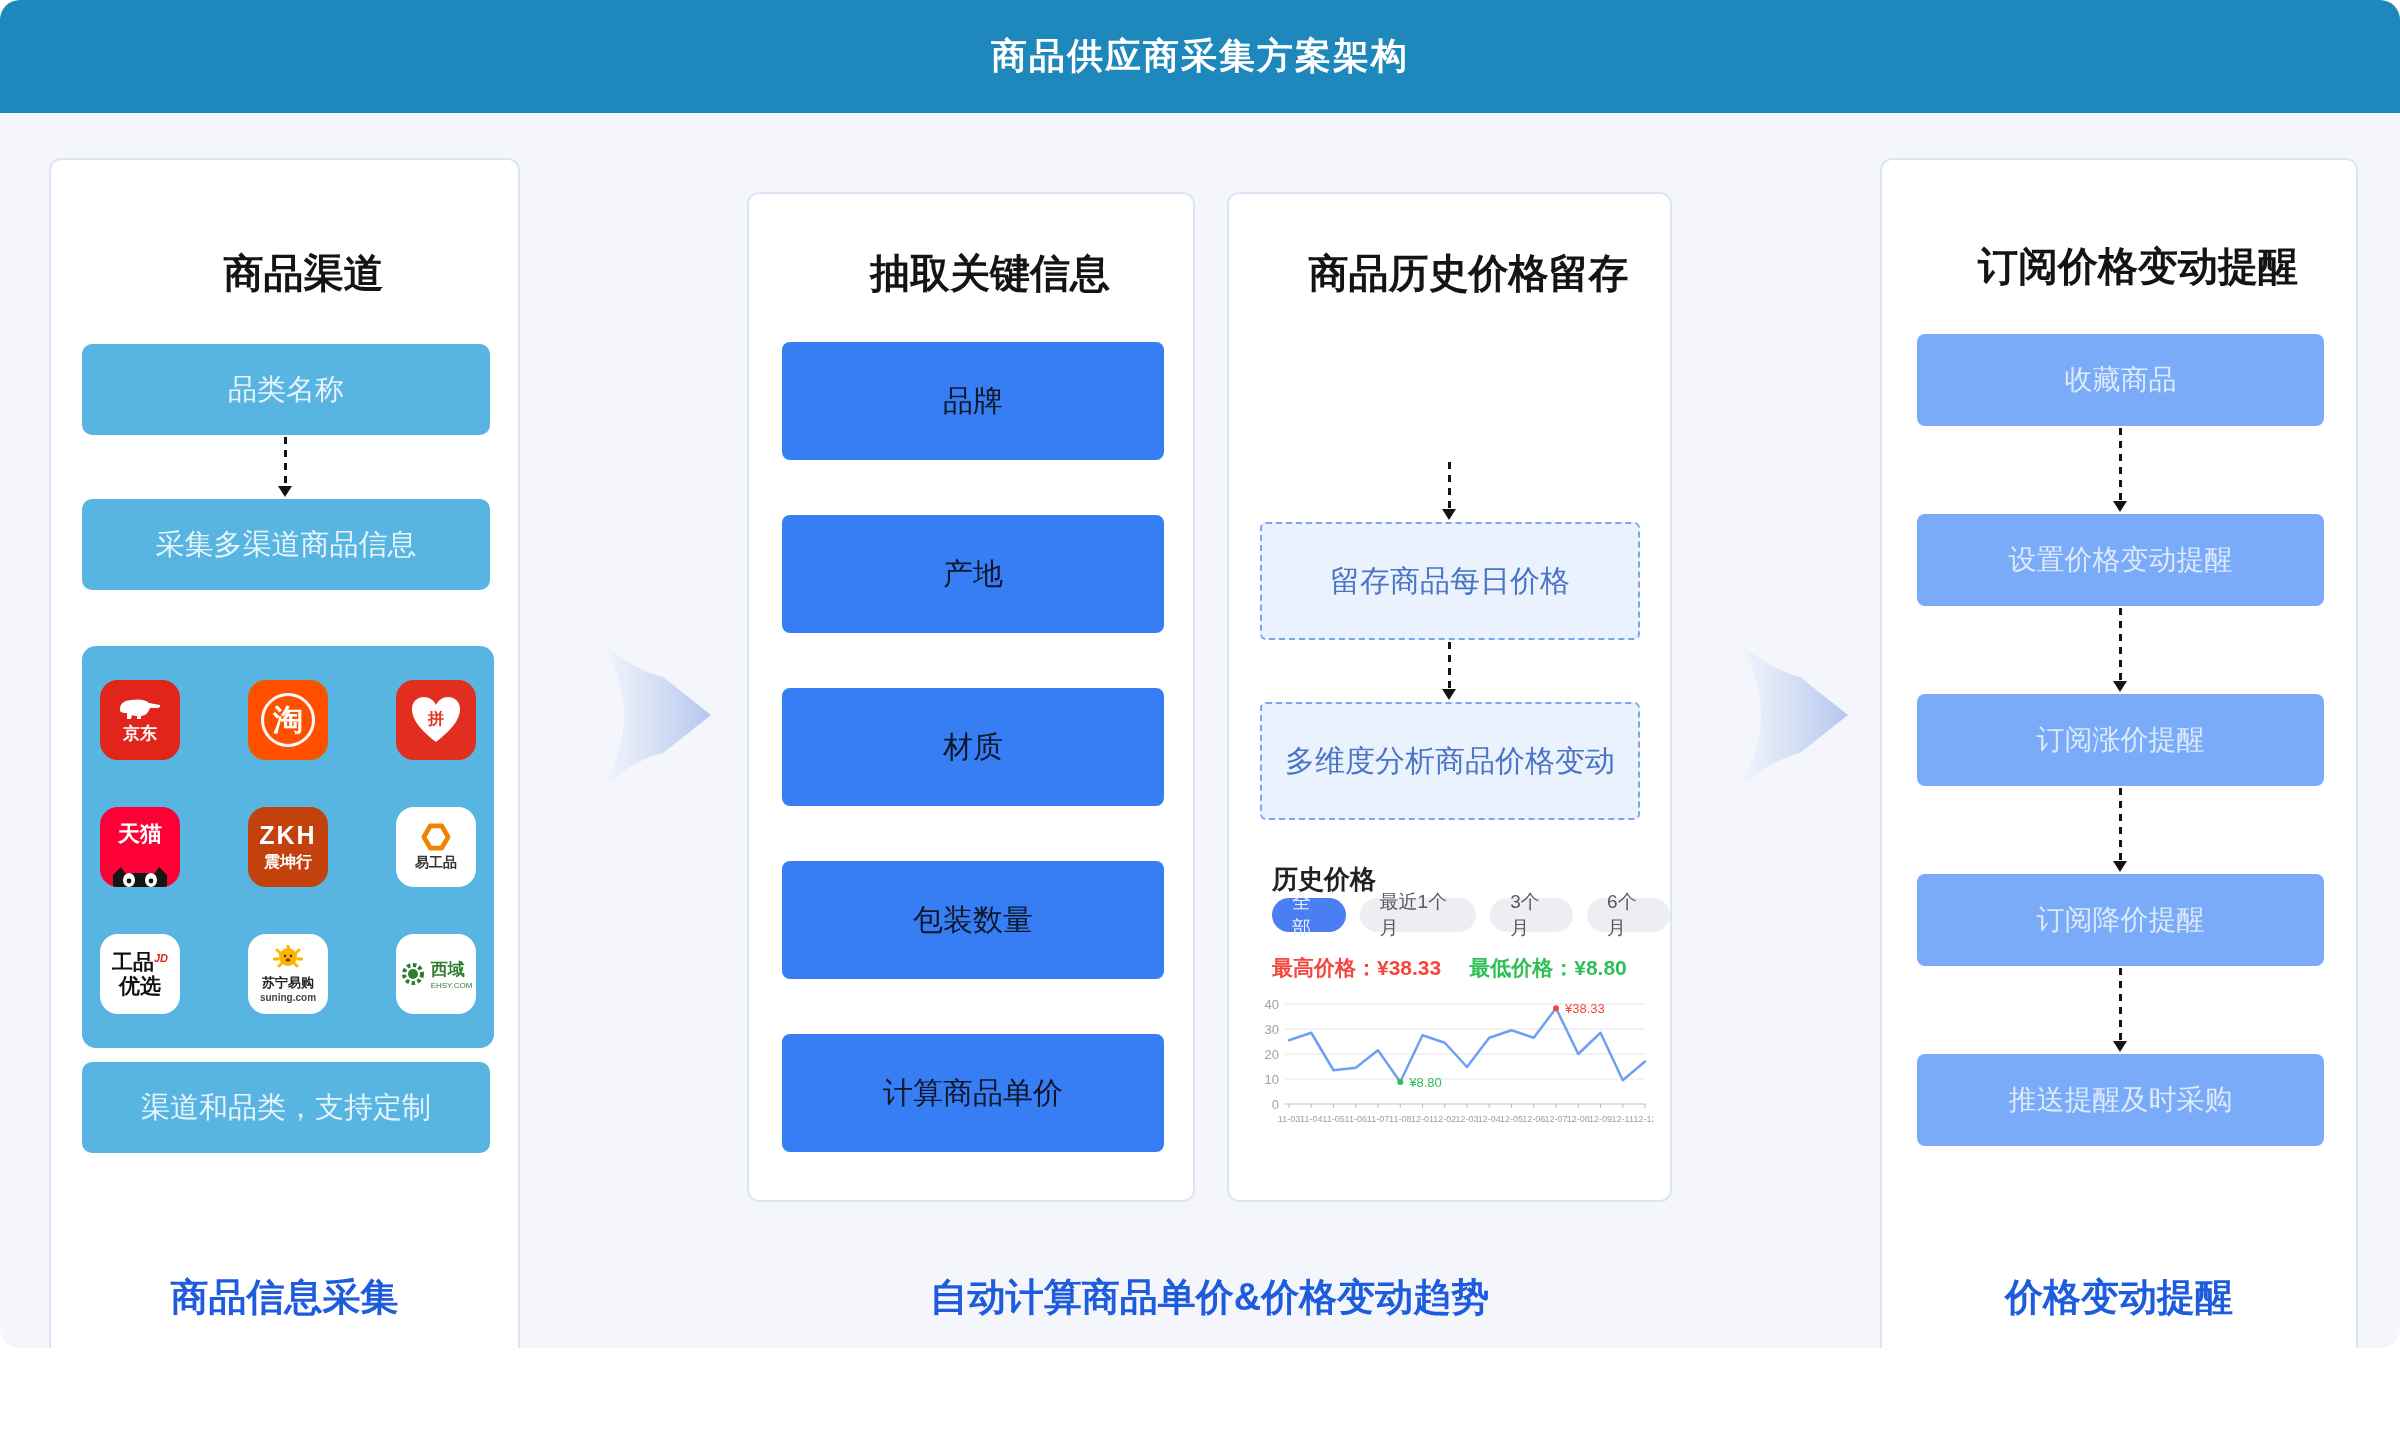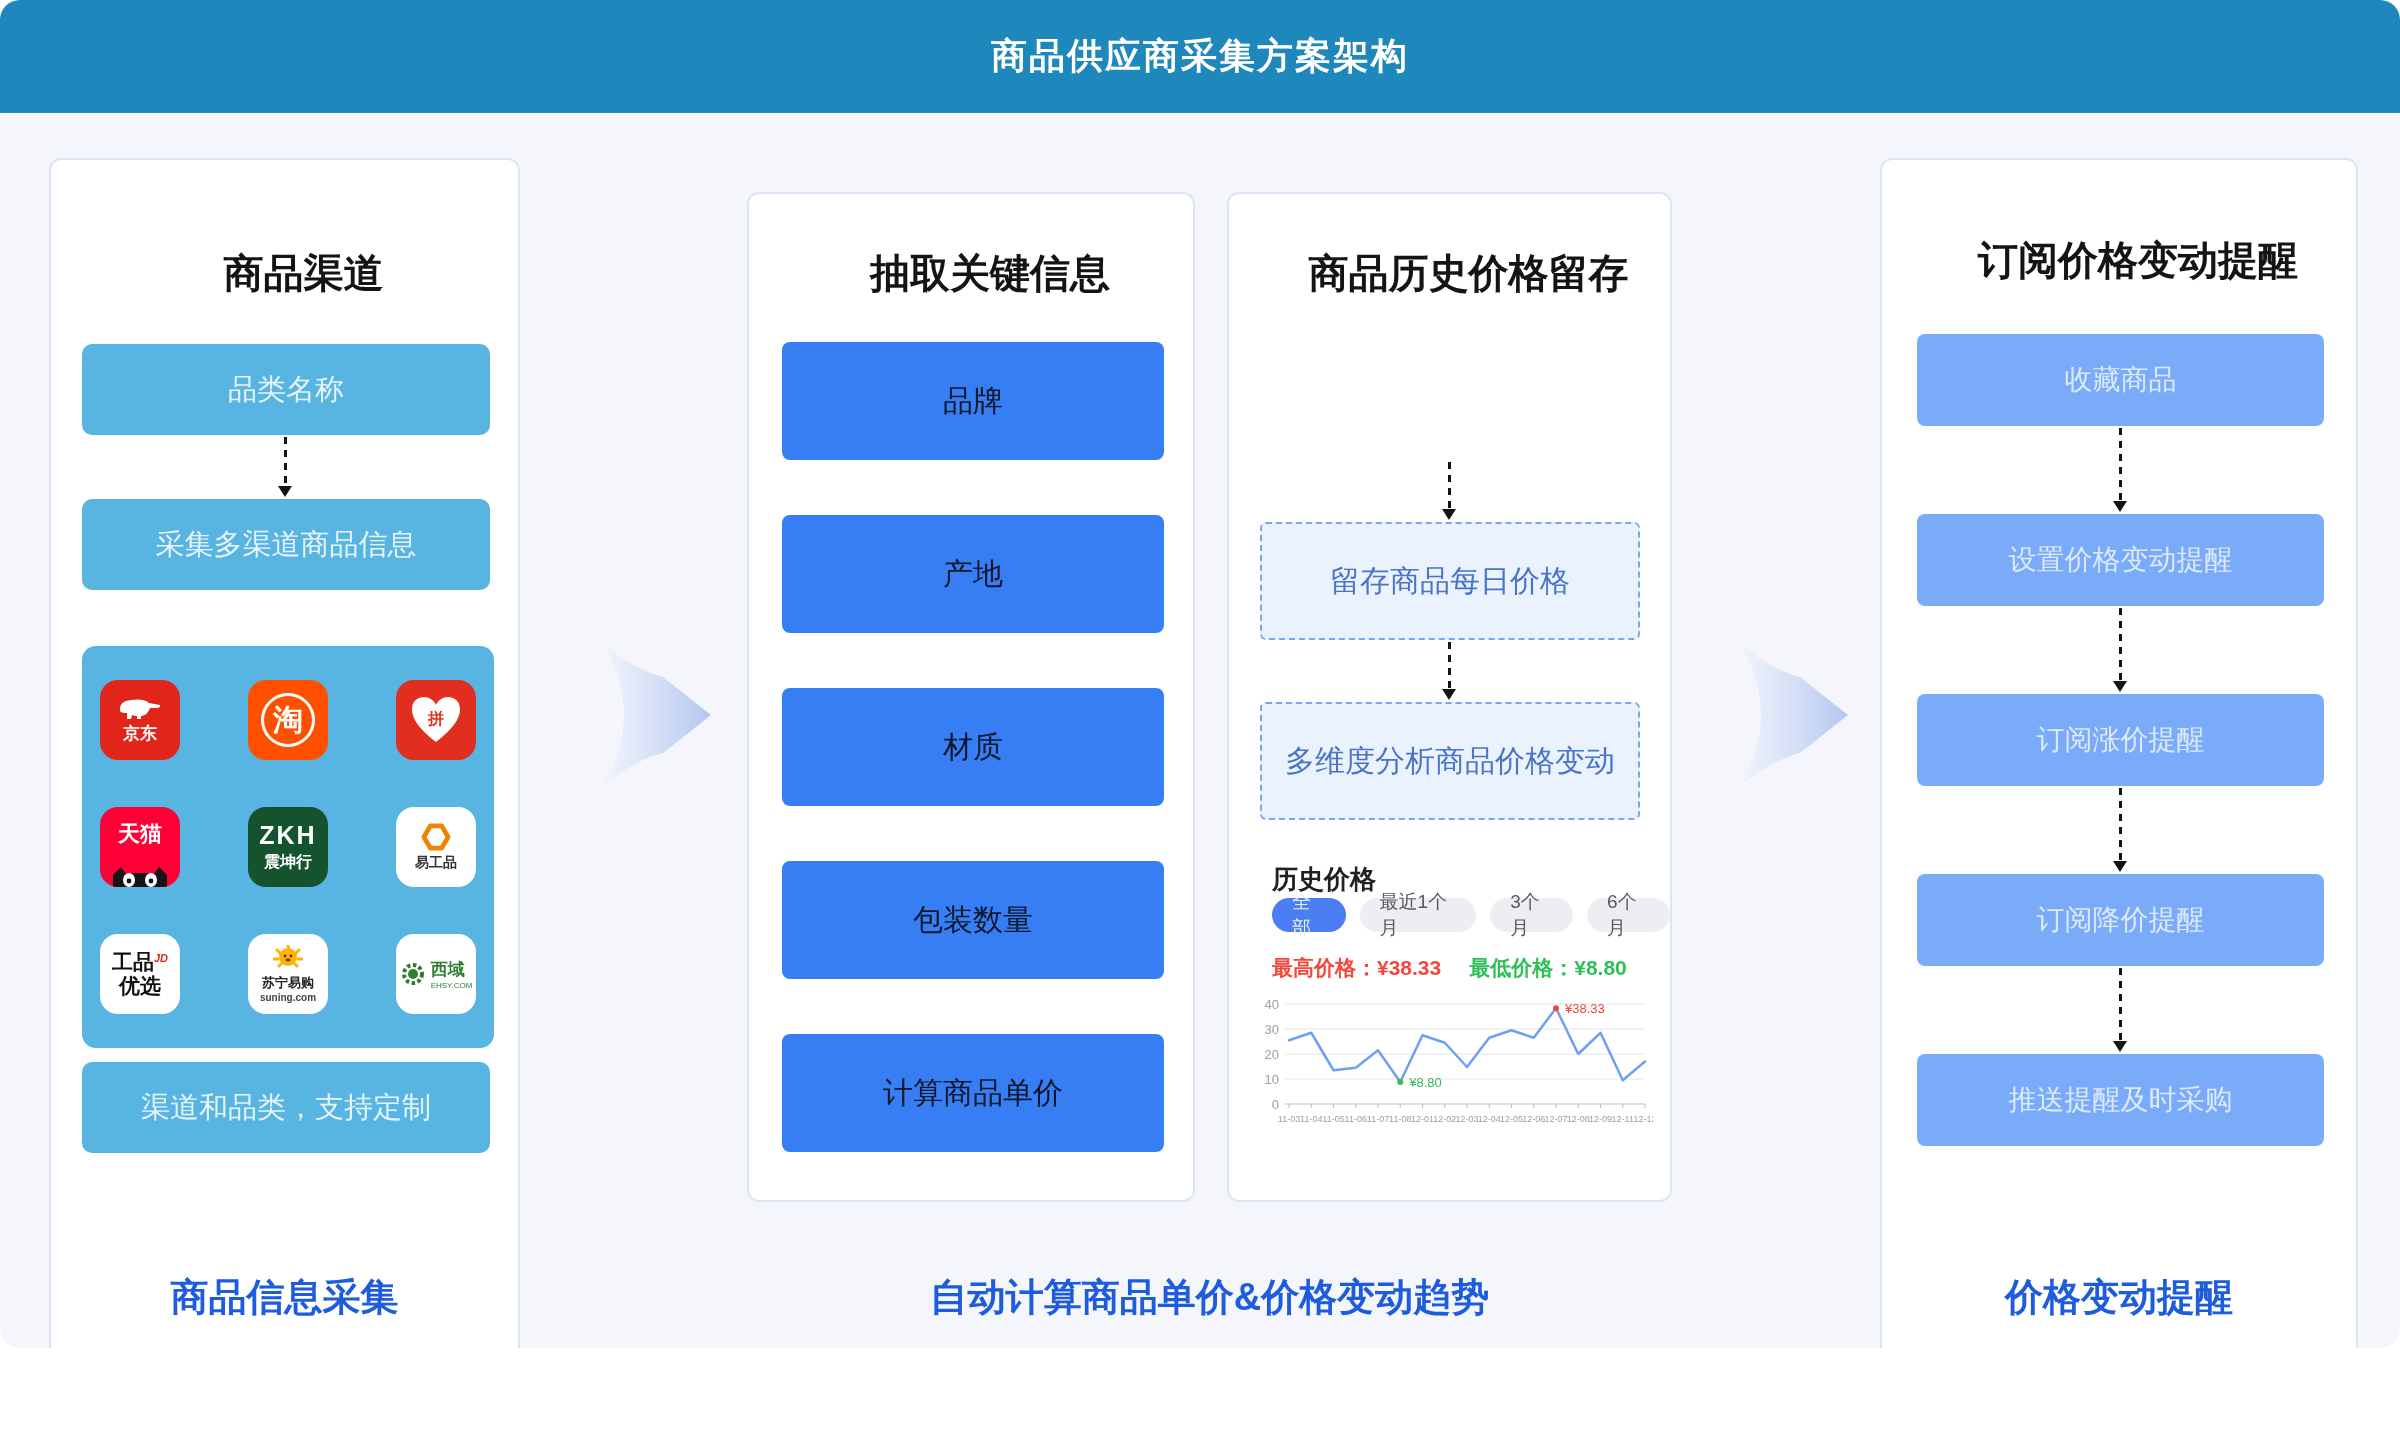--- a/index.html
+++ b/index.html
@@ -9,21 +9,21 @@
   .topbar{position:absolute;left:0;top:0;right:0;height:113px;background:#1e87bb;
           display:flex;align-items:center;justify-content:center;}
   .topbar span{color:#ffffff;font-size:36px;font-weight:700;letter-spacing:2px;}
   
   .card{position:absolute;background:#ffffff;border:2px solid #dbe5f6;border-radius:12px;box-sizing:border-box;}
   #card1{left:49px;top:158px;width:471px;height:1232px;}
   #card2{left:747px;top:192px;width:448px;height:1010px;}
   #card3{left:1227px;top:192px;width:445px;height:1010px;}
   #card4{left:1880px;top:158px;width:478px;height:1232px;}
   .cardtitle{position:absolute;left:0;right:0;text-align:center;font-size:40px;font-weight:700;color:#141414;margin-left:38px;}
-  #card1 .cardtitle{top:86px;} #card2 .cardtitle{top:52px;} #card3 .cardtitle{top:52px;} #card4 .cardtitle{top:73px;text-align:center;}
+  #card1 .cardtitle{top:86px;} #card2 .cardtitle{top:52px;} #card3 .cardtitle{top:52px;} #card4 .cardtitle{top:79px;text-align:center;}
   
   .box{position:absolute;display:flex;align-items:center;justify-content:center;box-sizing:border-box;text-align:center;}
   .b1{left:31px;width:408px;height:91px;background:#58b4e1;border-radius:10px;color:rgba(255,255,255,.85);font-size:29px;}
   #c1b1{top:184px}#c1b2{top:339px}#c1b3{top:902px}
   .b2{left:33px;width:382px;height:118px;background:#377ef5;border-radius:8px;color:#0f172a;font-size:30px;}
   #c2b1{top:148px}#c2b2{top:321px}#c2b3{top:494px}#c2b4{top:667px}#c2b5{top:840px}
   .bdash{left:31px;width:380px;height:118px;background:#eaf2fd;border:2px dashed #7aa6ee;border-radius:6px;
          color:#4a74c6;font-size:30px;}
   #c3b1{top:148px}#c3b2{top:328px}#c3b3{top:508px}
   .b4{left:35px;width:407px;height:92px;background:#7aabf8;border-radius:8px;color:#dde9fc;font-size:28px;}
@@ -118,21 +118,21 @@
       <div class="logo lg-tm" style="background:#ff0036">
         <span class="tm-label">天猫</span>
         <svg width="66" height="22" viewBox="0 0 66 22">
             <path d="M6 22 L6 10 L14 2 L18 8 L48 8 L52 2 L60 10 L60 22 Z" fill="#151515"></path>
             <ellipse cx="22" cy="15" rx="6" ry="7" fill="#ffffff"></ellipse>
             <ellipse cx="44" cy="15" rx="6" ry="7" fill="#ffffff"></ellipse>
             <circle cx="22" cy="16" r="2.4" fill="#151515"></circle>
             <circle cx="44" cy="16" r="2.4" fill="#151515"></circle>
           </svg>
       </div>
-      <div class="logo" style="background:#14532d">
+      <div class="logo" style="background:#c2410c">
         <span class="zkh-en">ZKH</span>
         <span class="zkh-zh">震坤行</span>
       </div>
       <div class="logo logo-light">
         <svg width="32" height="28" viewBox="0 0 34 30">
             <path d="M11 3 L23 3 L30 15 L23 27 L11 27 L4 15 Z" fill="none" stroke="#f08300" stroke-width="5" stroke-linejoin="round"></path>
           </svg>
         <span class="ygp-zh">易工品</span>
       </div>
       <div class="logo logo-light">

